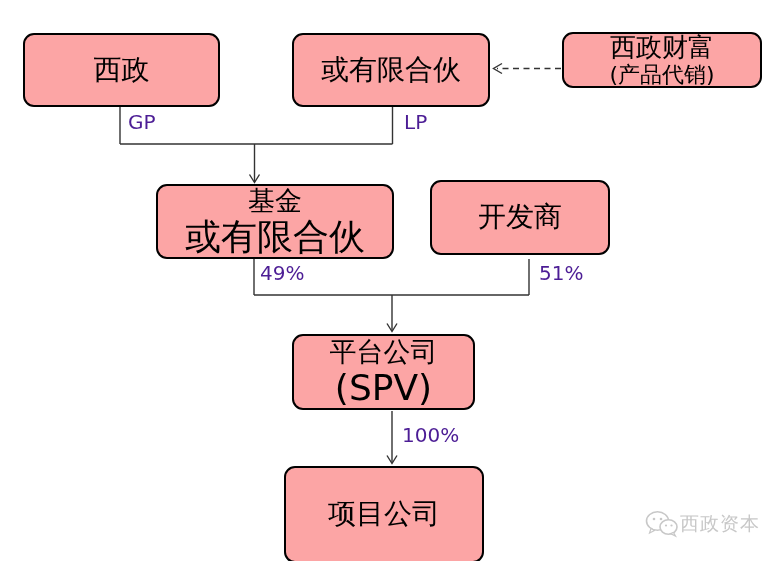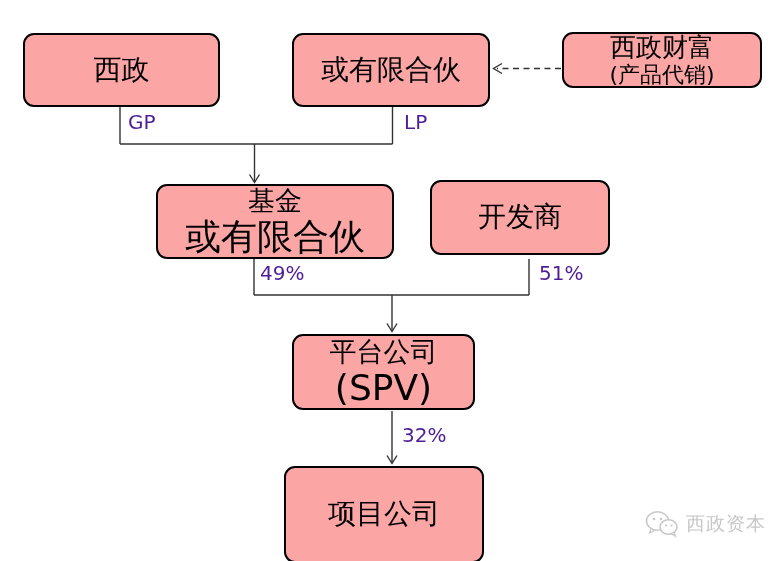--- a/index.html
+++ b/index.html
@@ -73,21 +73,21 @@
   #lbl-lp   { left: 404px; top: 111px; }
   #lbl-49   { left: 260px; top: 262px; }
   #lbl-51   { left: 539px; top: 262px; }
   #lbl-100  { left: 402px; top: 424px; }
   .watermark {
     position: absolute;
     left: 645px;
     top: 510px;
     display: flex;
     align-items: center;
-    gap: 7px;
+    gap: 1px;
     color: #c8c8c8;
     text-shadow: 1px 1px 0 #ffffff;
   }
   .watermark .wm-text {
     font-size: 19px;
     letter-spacing: 1px;
     white-space: nowrap;
   }
   .watermark svg {
     display: block;
@@ -155,21 +155,21 @@
   </div>
 
   <div class="node" id="node-project">
     <span class="l1">项目公司</span>
   </div>
 
   <div class="edge-label" id="lbl-gp">GP</div>
   <div class="edge-label" id="lbl-lp">LP</div>
   <div class="edge-label" id="lbl-49">49%</div>
   <div class="edge-label" id="lbl-51">51%</div>
-  <div class="edge-label" id="lbl-100">32%</div>
+  <div class="edge-label" id="lbl-100">100%</div>
 
   <div class="watermark">
     <svg width="34" height="28" viewBox="0 0 34 28">
       <g stroke="#c8c8c8" stroke-width="1.6" fill="#ffffff">
         <ellipse cx="12.5" cy="11" rx="11" ry="9.2"></ellipse>
         <path d="M6 18.5 L4.5 23 L9.5 20.5 Z" stroke-width="1.2"></path>
         <ellipse cx="23.5" cy="17" rx="8.5" ry="7.2"></ellipse>
         <path d="M28.5 22.5 L30.5 26 L25.5 23.5 Z" stroke-width="1.2"></path>
       </g>
       <g fill="#c8c8c8">

